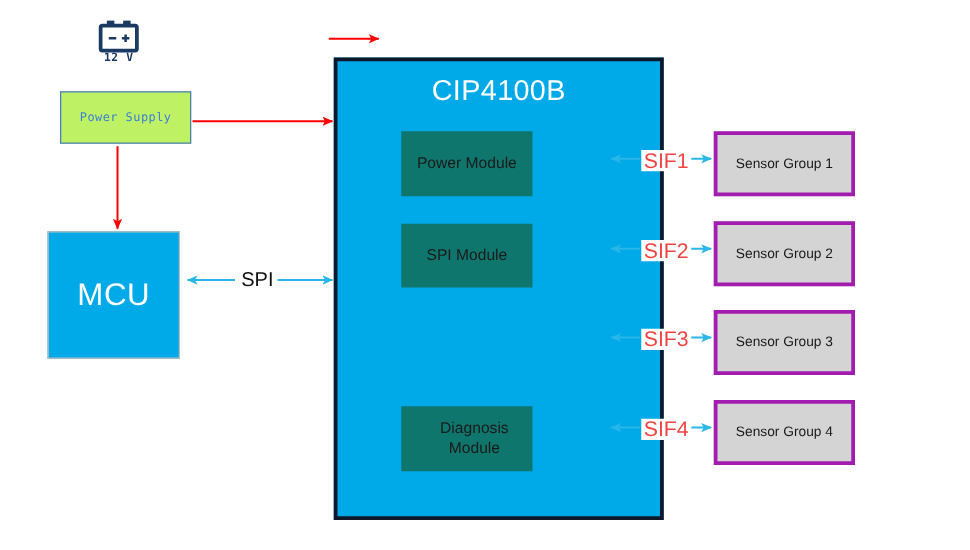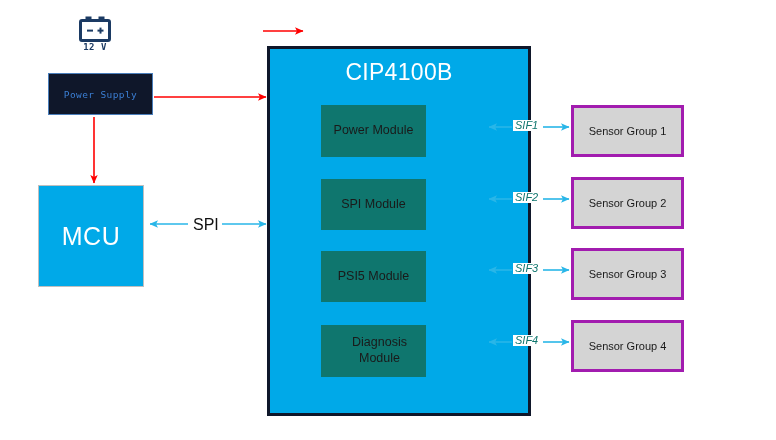--- a/index.html
+++ b/index.html
@@ -38,21 +38,21 @@
   }
 
   
   #power-supply-box {
     position: absolute;
     left: 48px;
     top: 73px;
     width: 105px;
     height: 42px;
     border: 1px solid #4a7ebb;
-    background: #0f172a;
+    background: #bef264;
     box-sizing: border-box;
     display: flex;
     align-items: center;
     justify-content: center;
   }
   #power-supply-label {
     font-family: "DejaVu Sans Mono", monospace;
     font-size: 9.5px;
     color: #3b7fd4;
     letter-spacing: 0.4px;
@@ -137,26 +137,25 @@
     color: #1a1a1a;
   }
   #sensor-box-1 { top: 105px; }
   #sensor-box-2 { top: 177px; }
   #sensor-box-3 { top: 248px; }
   #sensor-box-4 { top: 320px; }
 
   
   .sif-label {
     position: absolute;
-    font-size: 11px;
-    color: #0f766e;
+    font-size: 17px;
+    color: #ef4444;
     background: #ffffff;
     padding: 0 2px;
     line-height: 1;
-    font-style: italic;
   }
   #sif-label-1 { left: 513px; top: 120px; }
   #sif-label-2 { left: 513px; top: 192px; }
   #sif-label-3 { left: 513px; top: 263px; }
   #sif-label-4 { left: 513px; top: 335px; }
 
   
   #spi-label {
     position: absolute;
     left: 190px;
@@ -204,21 +203,20 @@
     <span id="mcu-label">MCU</span>
   </div>
 
   <div id="cip-block">
     <div id="cip-title">CIP4100B</div>
 
     <div class="cip-module" id="module-power">Power Module</div>
 
     <div class="cip-module" id="module-spi">SPI Module</div>
 
-    <div class="cip-module" id="module-psi5">PSI5 Module</div>
 
     <div class="cip-module" id="module-diag" style="white-space: pre-line; padding-left: 12px;">Diagnosis
 Module</div>
   </div>
 
   <div class="sensor-box" id="sensor-box-1">Sensor Group 1</div>
   <div class="sensor-box" id="sensor-box-2">Sensor Group 2</div>
   <div class="sensor-box" id="sensor-box-3">Sensor Group 3</div>
   <div class="sensor-box" id="sensor-box-4">Sensor Group 4</div>
 

